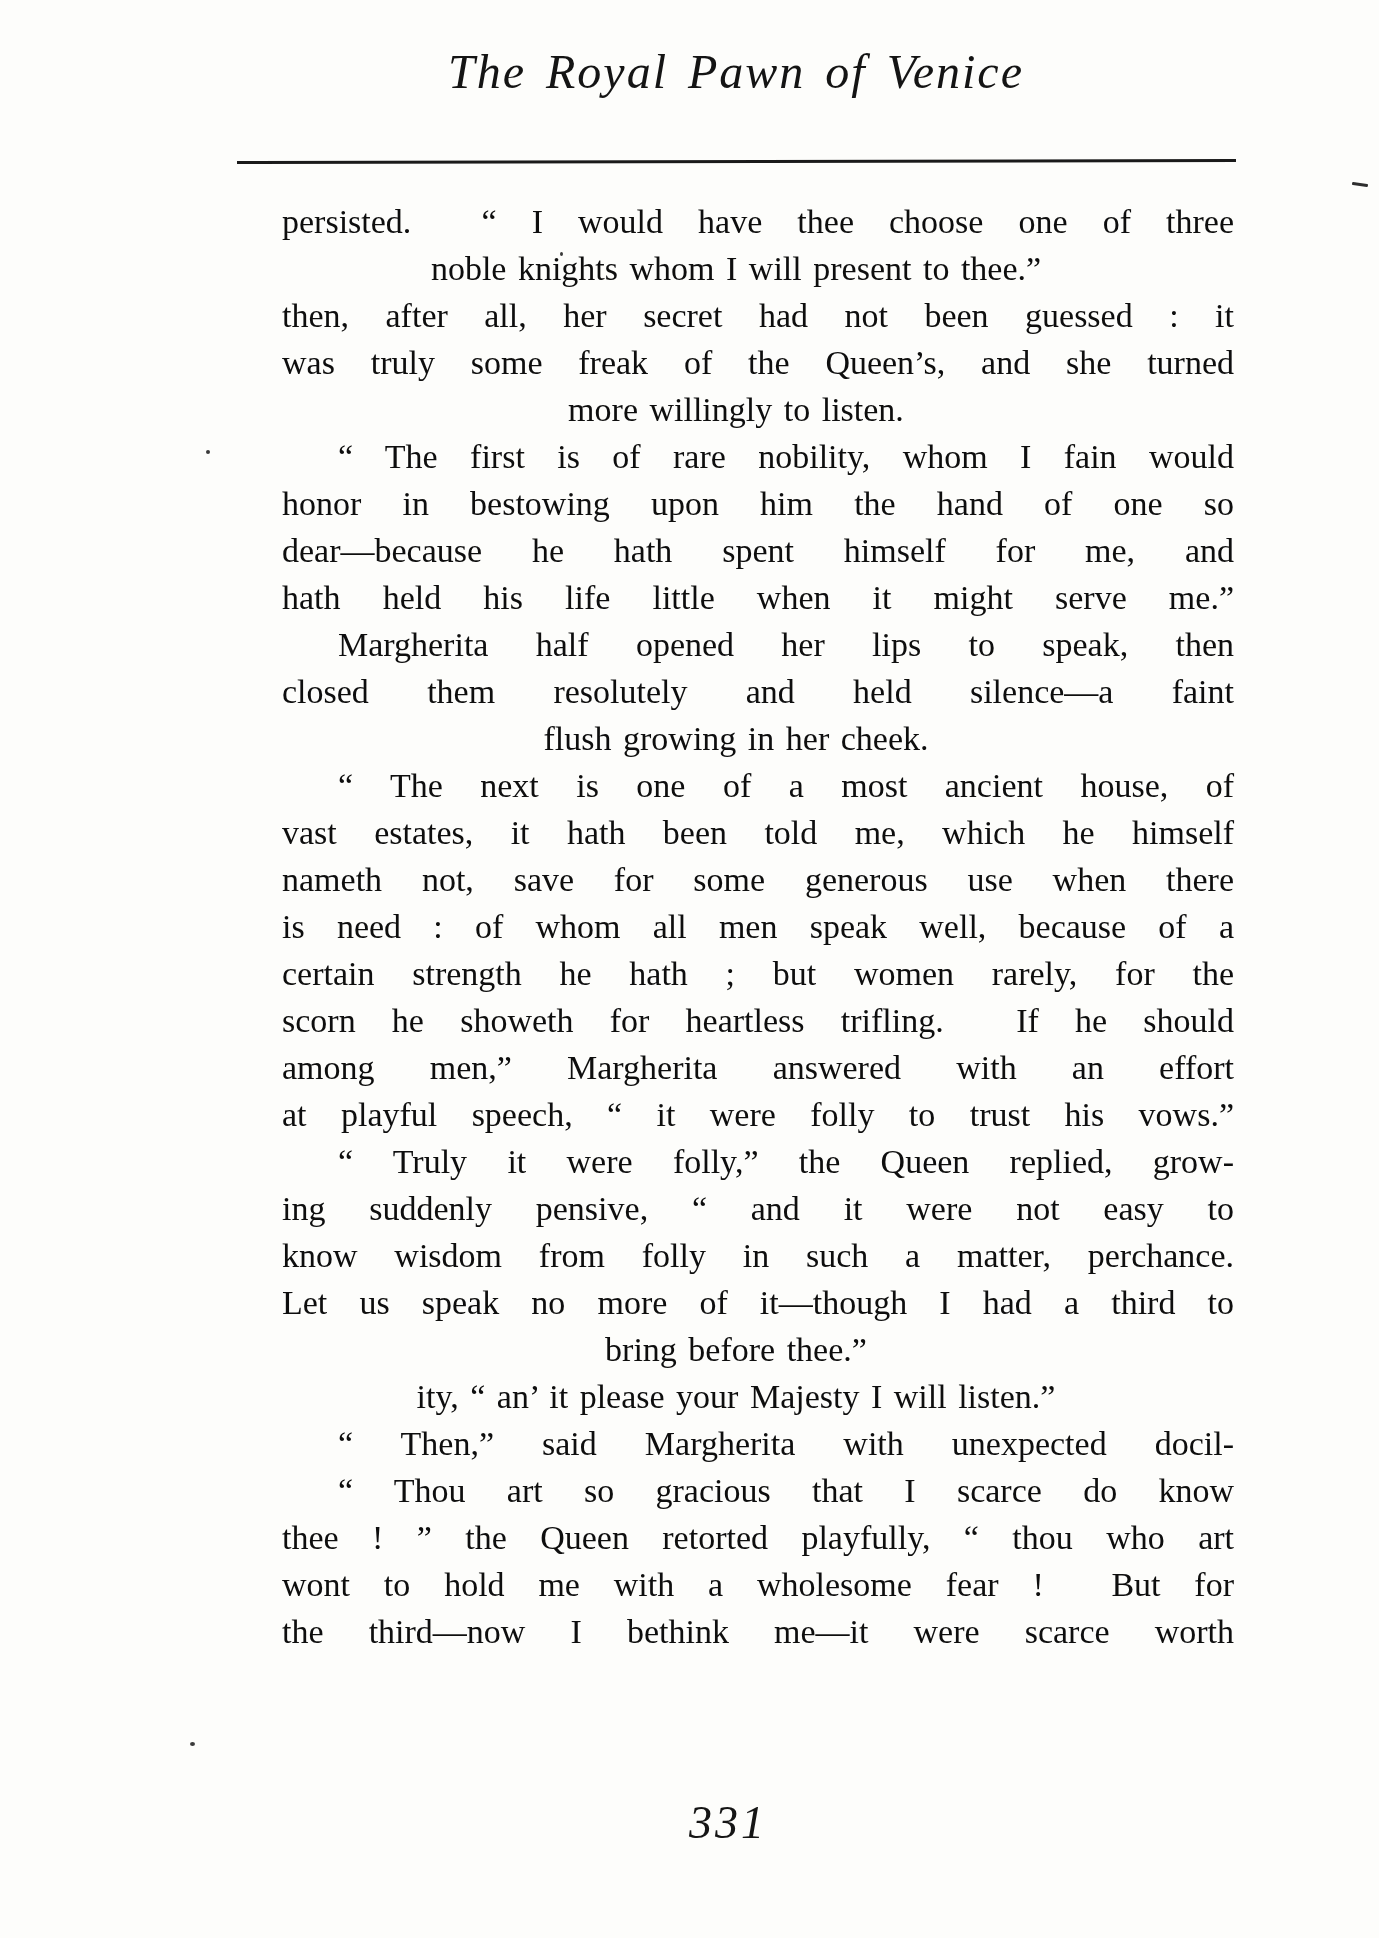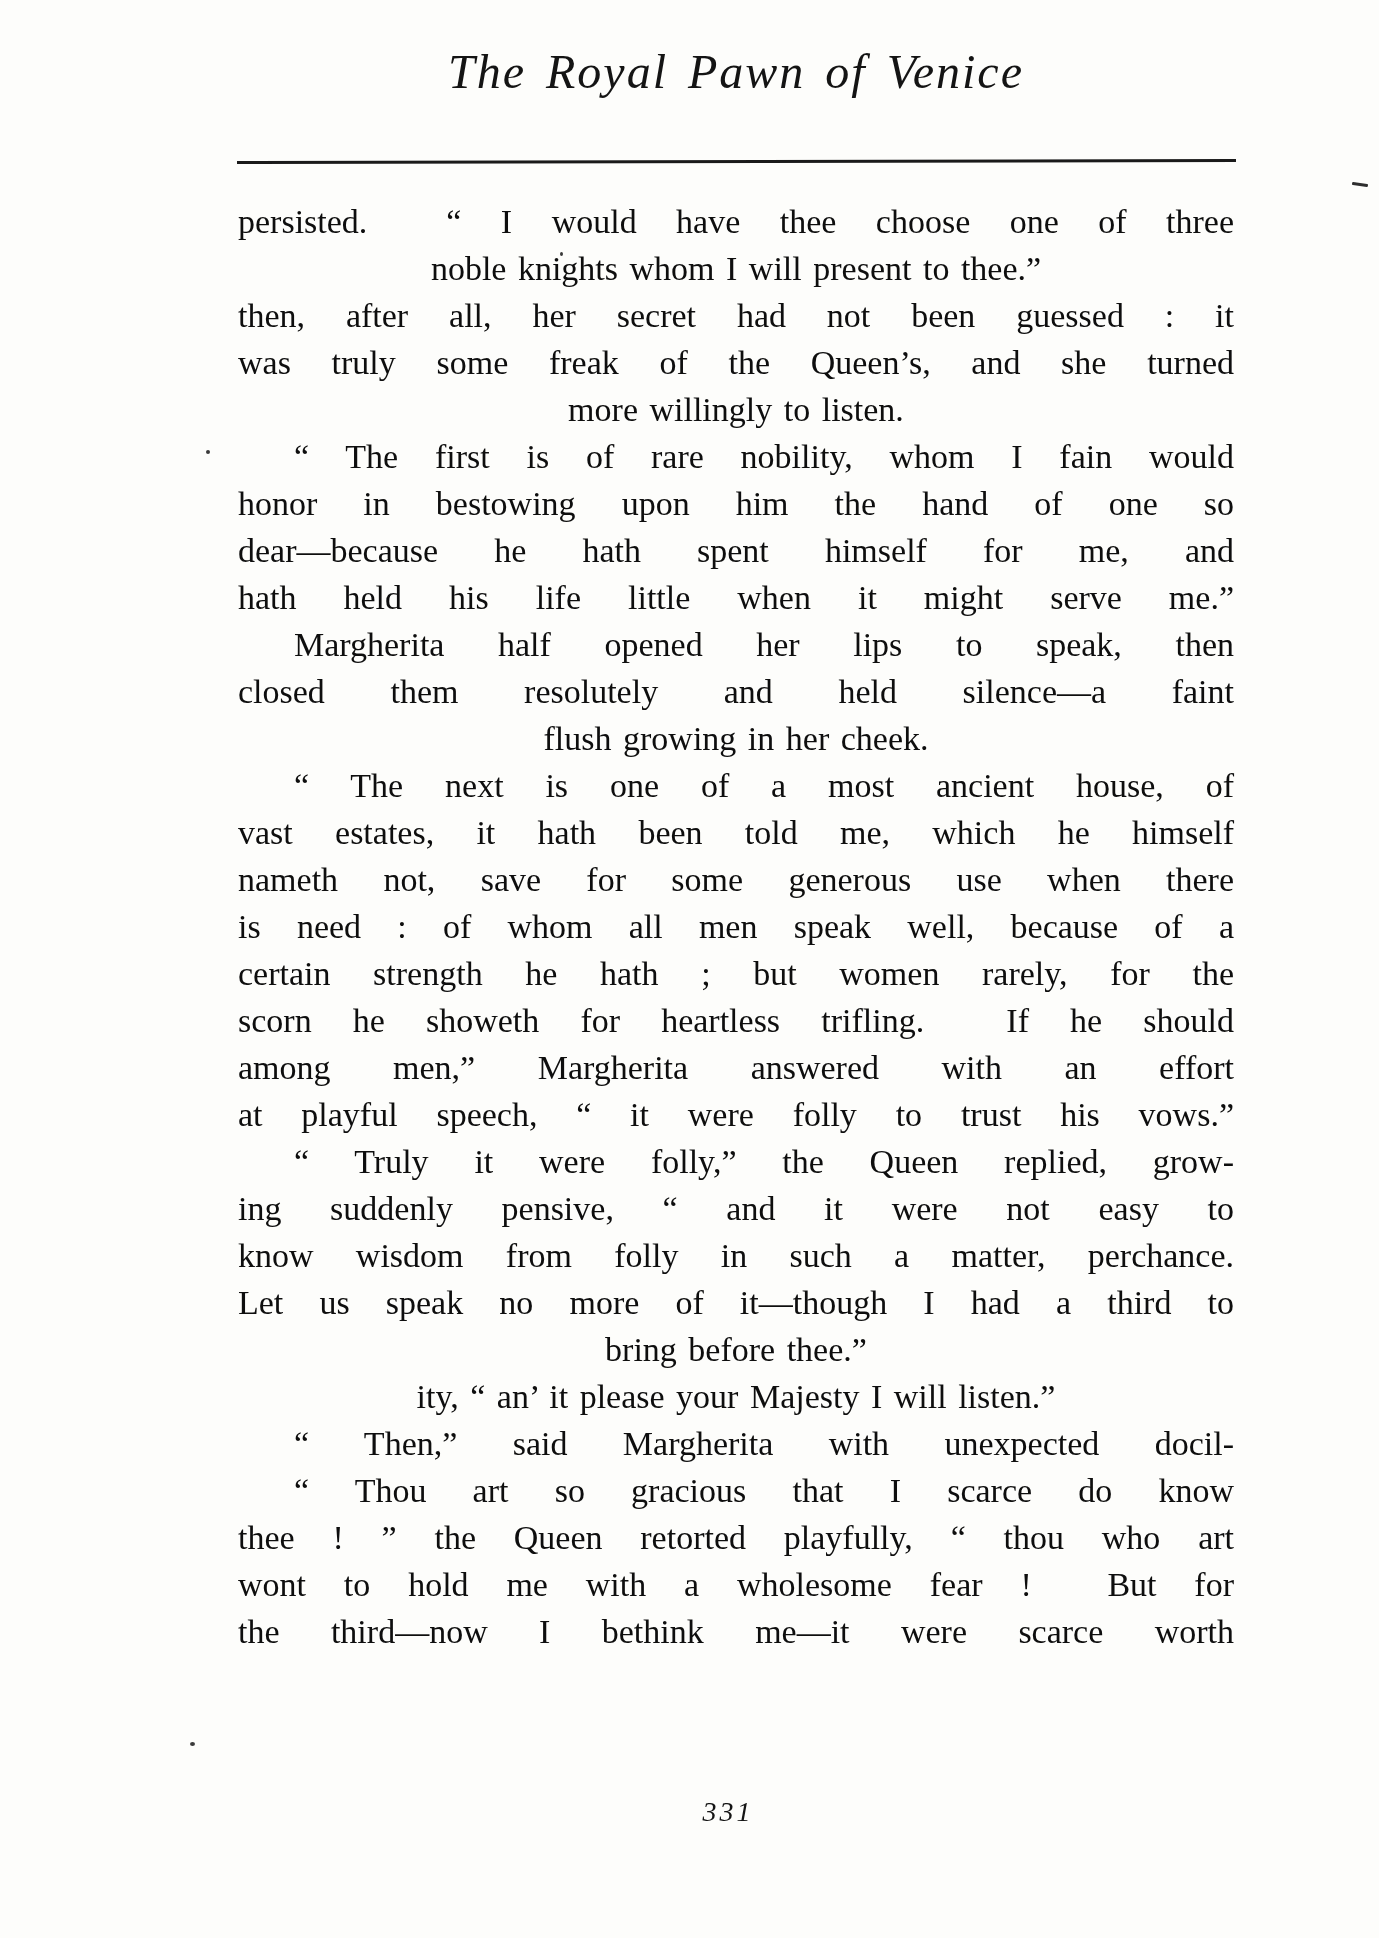--- a/index.html
+++ b/index.html
@@ -39,29 +39,30 @@
     color: #0e0e0e;
   }
   .line {
     white-space: pre-wrap;
     text-align: center;
   }
   .line.just {
     text-align: justify;
     text-align-last: justify;
     text-justify: inter-word;
+    margin-left: 44px;
   }
   .line.indent { text-indent: 56px; }
 
   .folio {
     position: absolute;
     left: 238px; top: 1796px; width: 980px;
     text-align: center;
     font-style: italic;
-    font-size: 28px;
+    font-size: 46px;
     letter-spacing: 3px;
     color: #151515;
   }
 
   .speck { position: absolute; background: #3a3a3a; border-radius: 50%; }
   .speck.dash { border-radius: 1px; transform: rotate(8deg); background: #2e2e2e; }
 </style>
 </head>
 <body>
 

